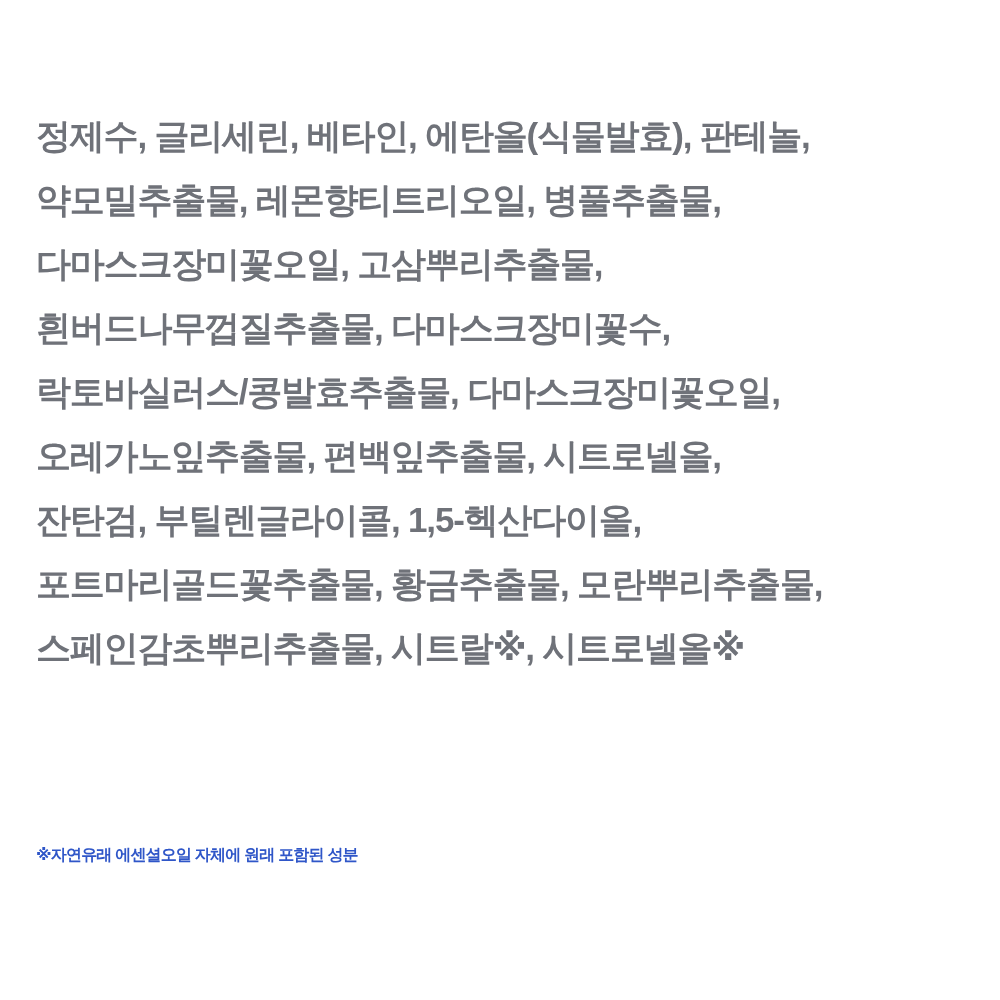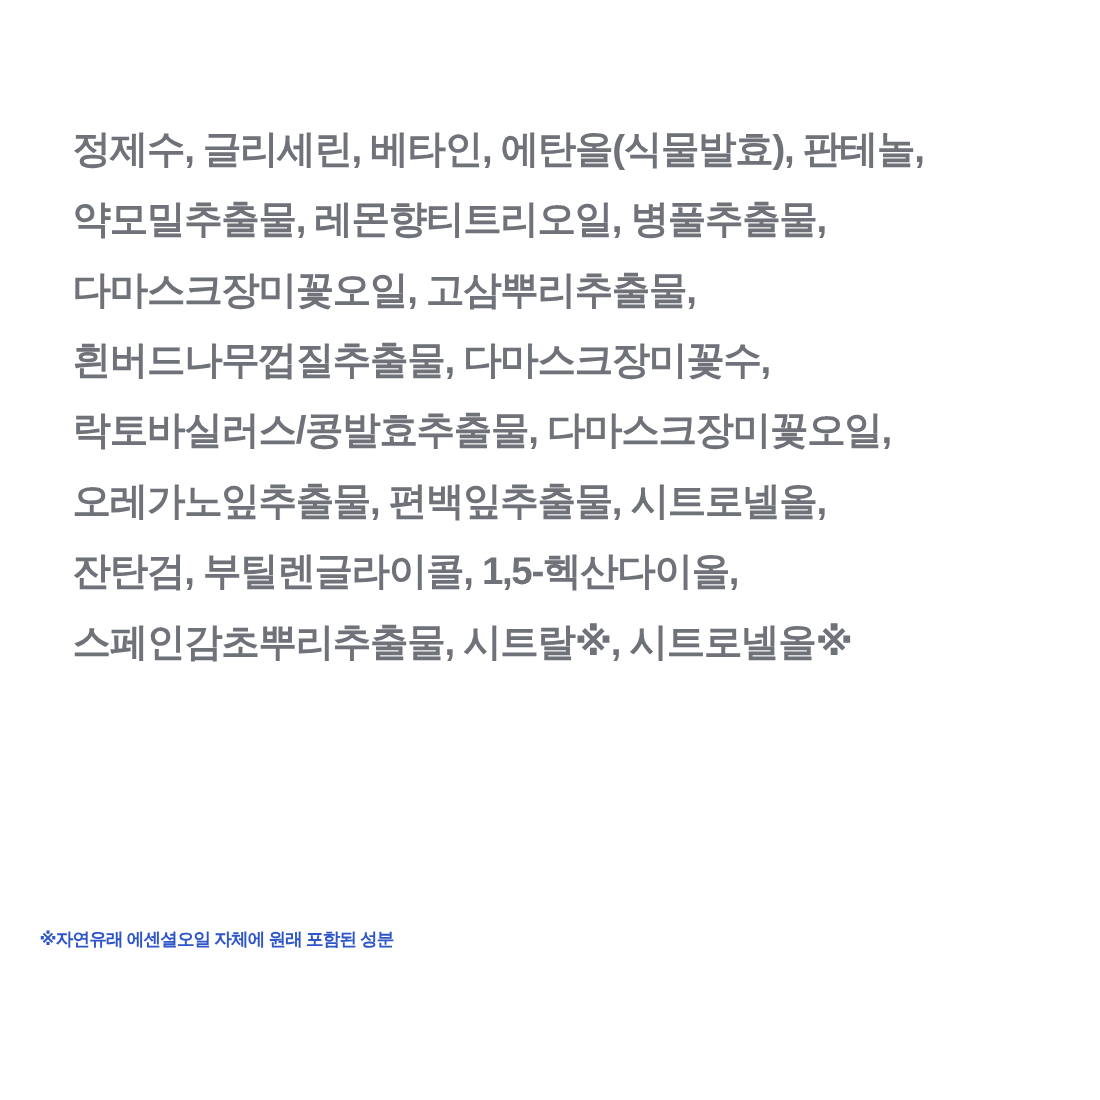--- a/index.html
+++ b/index.html
@@ -26,21 +26,20 @@
     top: 104px;
     width: 940px;
   }
   .ingredients-line {
     color: #6f7279;
     font-size: 35px;
     line-height: 64px;
     font-weight: 700;
     letter-spacing: -1.2px;
     white-space: nowrap;
-    margin-left: 30px;
   }
   .footnote {
     position: absolute;
     left: 36px;
     top: 838px;
     width: 940px;
     color: #2f56c8;
     font-size: 16px;
     font-weight: 700;
     letter-spacing: -0.8px;
@@ -54,18 +53,19 @@
 <div class="page">
 
   <div class="ingredients-block">
     <div class="ingredients-line">정제수, 글리세린, 베타인, 에탄올(식물발효), 판테놀,</div>
     <div class="ingredients-line">약모밀추출물, 레몬향티트리오일, 병풀추출물,</div>
     <div class="ingredients-line">다마스크장미꽃오일, 고삼뿌리추출물,</div>
     <div class="ingredients-line">흰버드나무껍질추출물, 다마스크장미꽃수,</div>
     <div class="ingredients-line">락토바실러스/콩발효추출물, 다마스크장미꽃오일,</div>
     <div class="ingredients-line">오레가노잎추출물, 편백잎추출물, 시트로넬올,</div>
     <div class="ingredients-line">잔탄검, 부틸렌글라이콜, 1,5-헥산다이올,</div>
+    <div class="ingredients-line">포트마리골드꽃추출물, 황금추출물, 모란뿌리추출물,</div>
     <div class="ingredients-line">스페인감초뿌리추출물, 시트랄※, 시트로넬올※</div>
   </div>
 
   <div class="footnote">※자연유래 에센셜오일 자체에 원래 포함된 성분</div>
 
 </div>
 
 </body></html>

